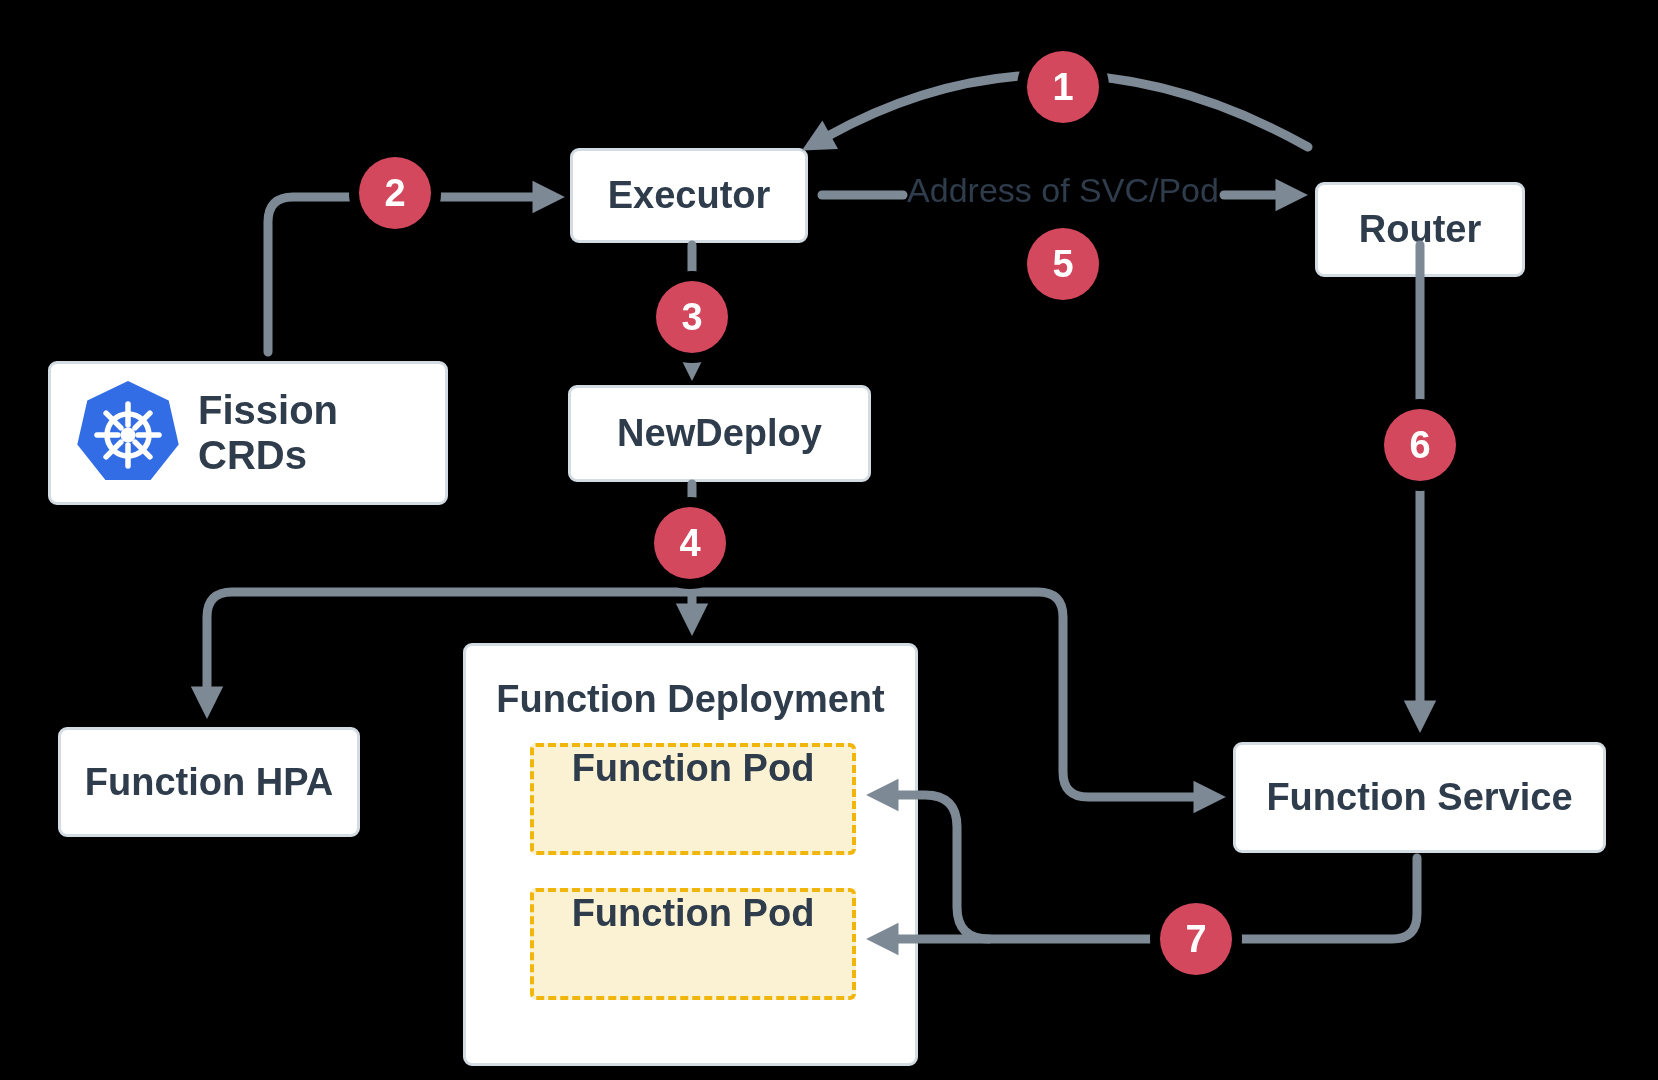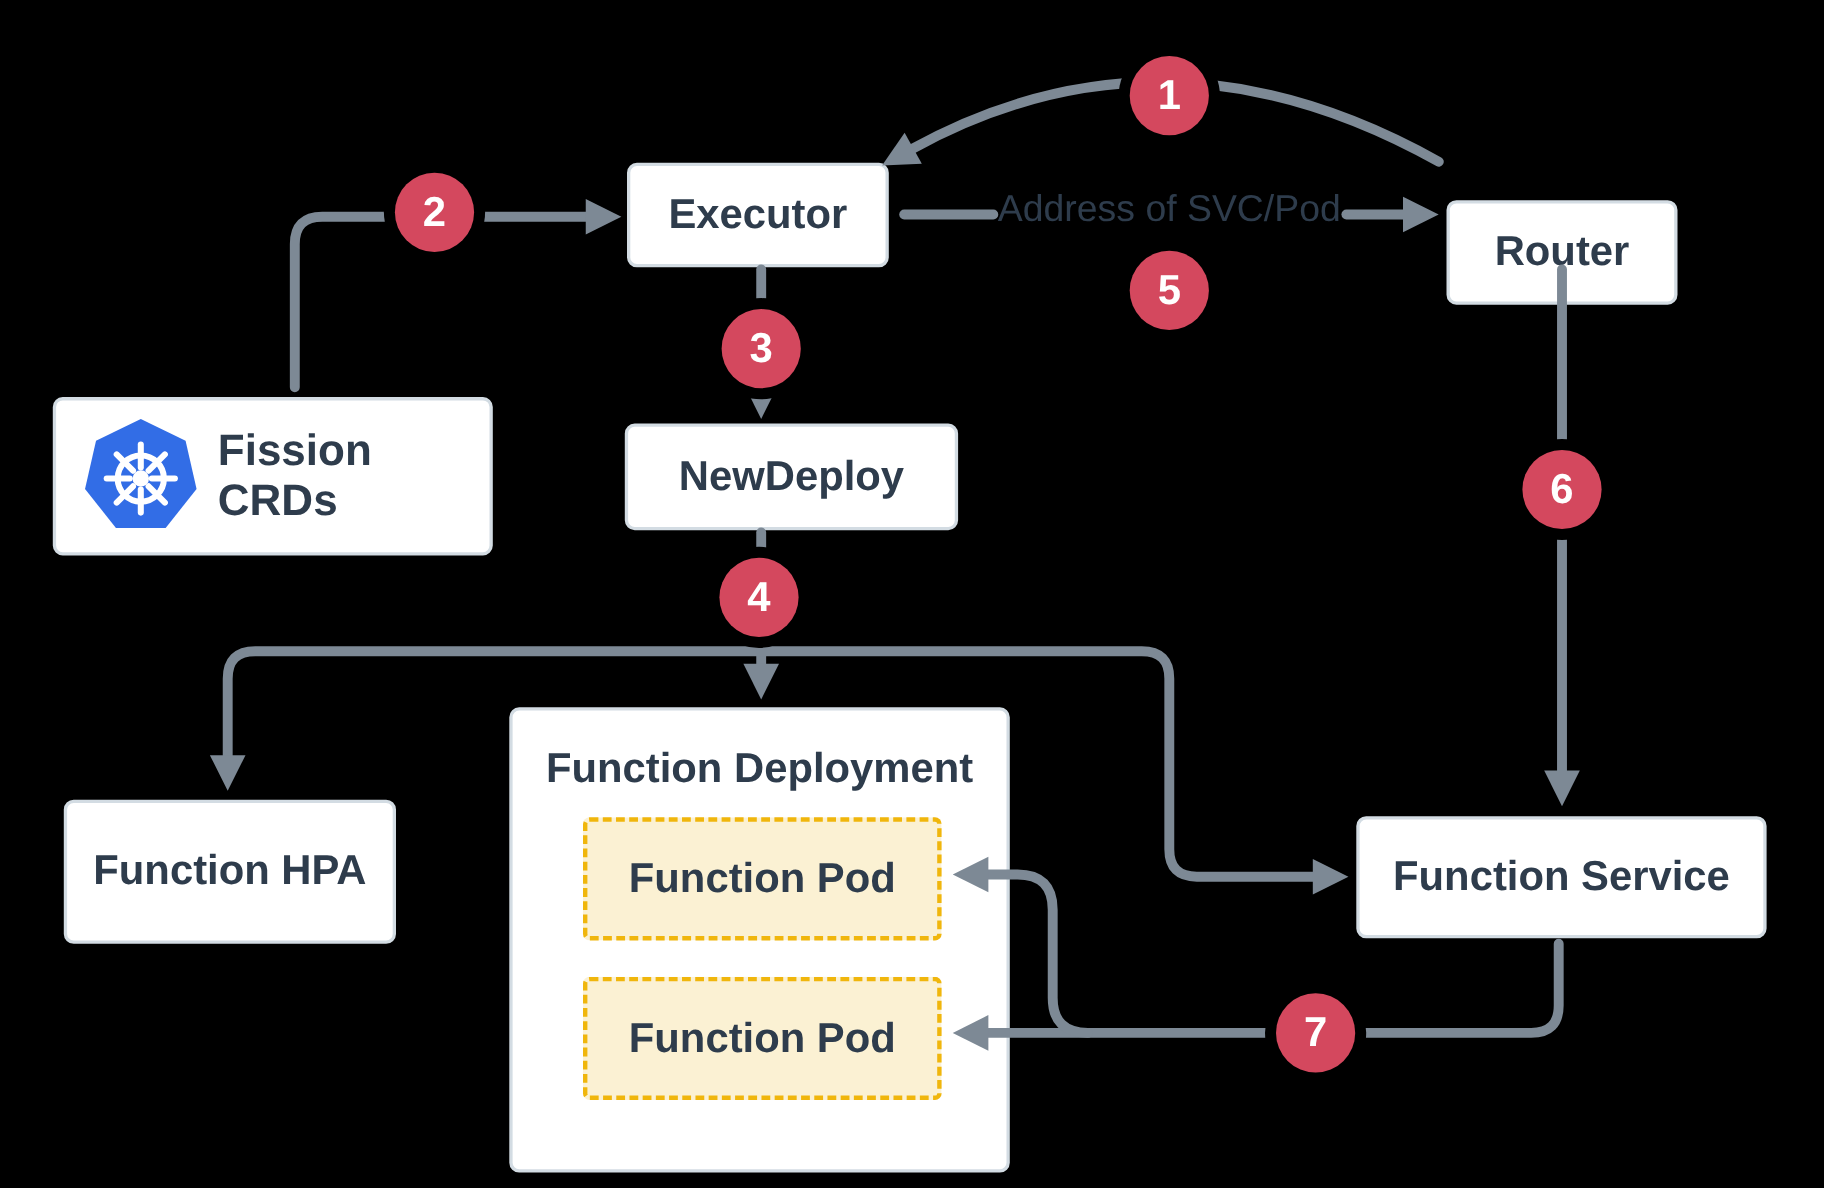--- a/index.html
+++ b/index.html
@@ -20,34 +20,34 @@
     display:flex;align-items:center;justify-content:center;
     color:#2e3c4c;
     font-size:38px;font-weight:700;
     box-shadow:0 4px 10px rgba(0,0,0,0.55);
     z-index:2;
   }
   #node-executor{left:570px;top:148px;width:238px;height:95px;}
   #node-router{left:1315px;top:148px;width:210px;height:95px;margin-top:34px;}
   #node-crds{left:48px;top:361px;width:400px;height:144px;justify-content:flex-start;padding-left:25px;font-size:40px;}
   #node-newdeploy{left:540px;top:385px;width:303px;height:97px;margin-left:28px;}
-  #node-hpa{left:58px;top:727px;width:302px;height:131px;}
+  #node-hpa{left:58px;top:727px;width:302px;height:110px;}
   #node-deployment{left:463px;top:643px;width:455px;height:423px;display:block;}
   #node-service{left:1233px;top:742px;width:373px;height:111px;}
   #deployment-title{
     position:absolute;left:0;top:32px;width:100%;
     text-align:center;font-size:38px;font-weight:700;color:#2e3c4c;
   }
   .pod{
     position:absolute;left:64px;width:326px;height:112px;
     box-sizing:border-box;
     background:#fbf1d3;
     border:4px dashed #f0b60c;
     border-radius:6px;
-    display:flex;align-items:center;justify-content:center;
+    display:flex;justify-content:center;
     color:#2e3c4c;font-size:38px;font-weight:700;
   }
   #pod1{top:97px;}
   #pod2{top:242px;}
   .badge{
     position:absolute;width:72px;height:72px;border-radius:50%;
     background:#d4485e;
     box-shadow:0 0 0 10px #000;
     color:#fff;font-size:38px;font-weight:700;
     display:flex;align-items:center;justify-content:center;

